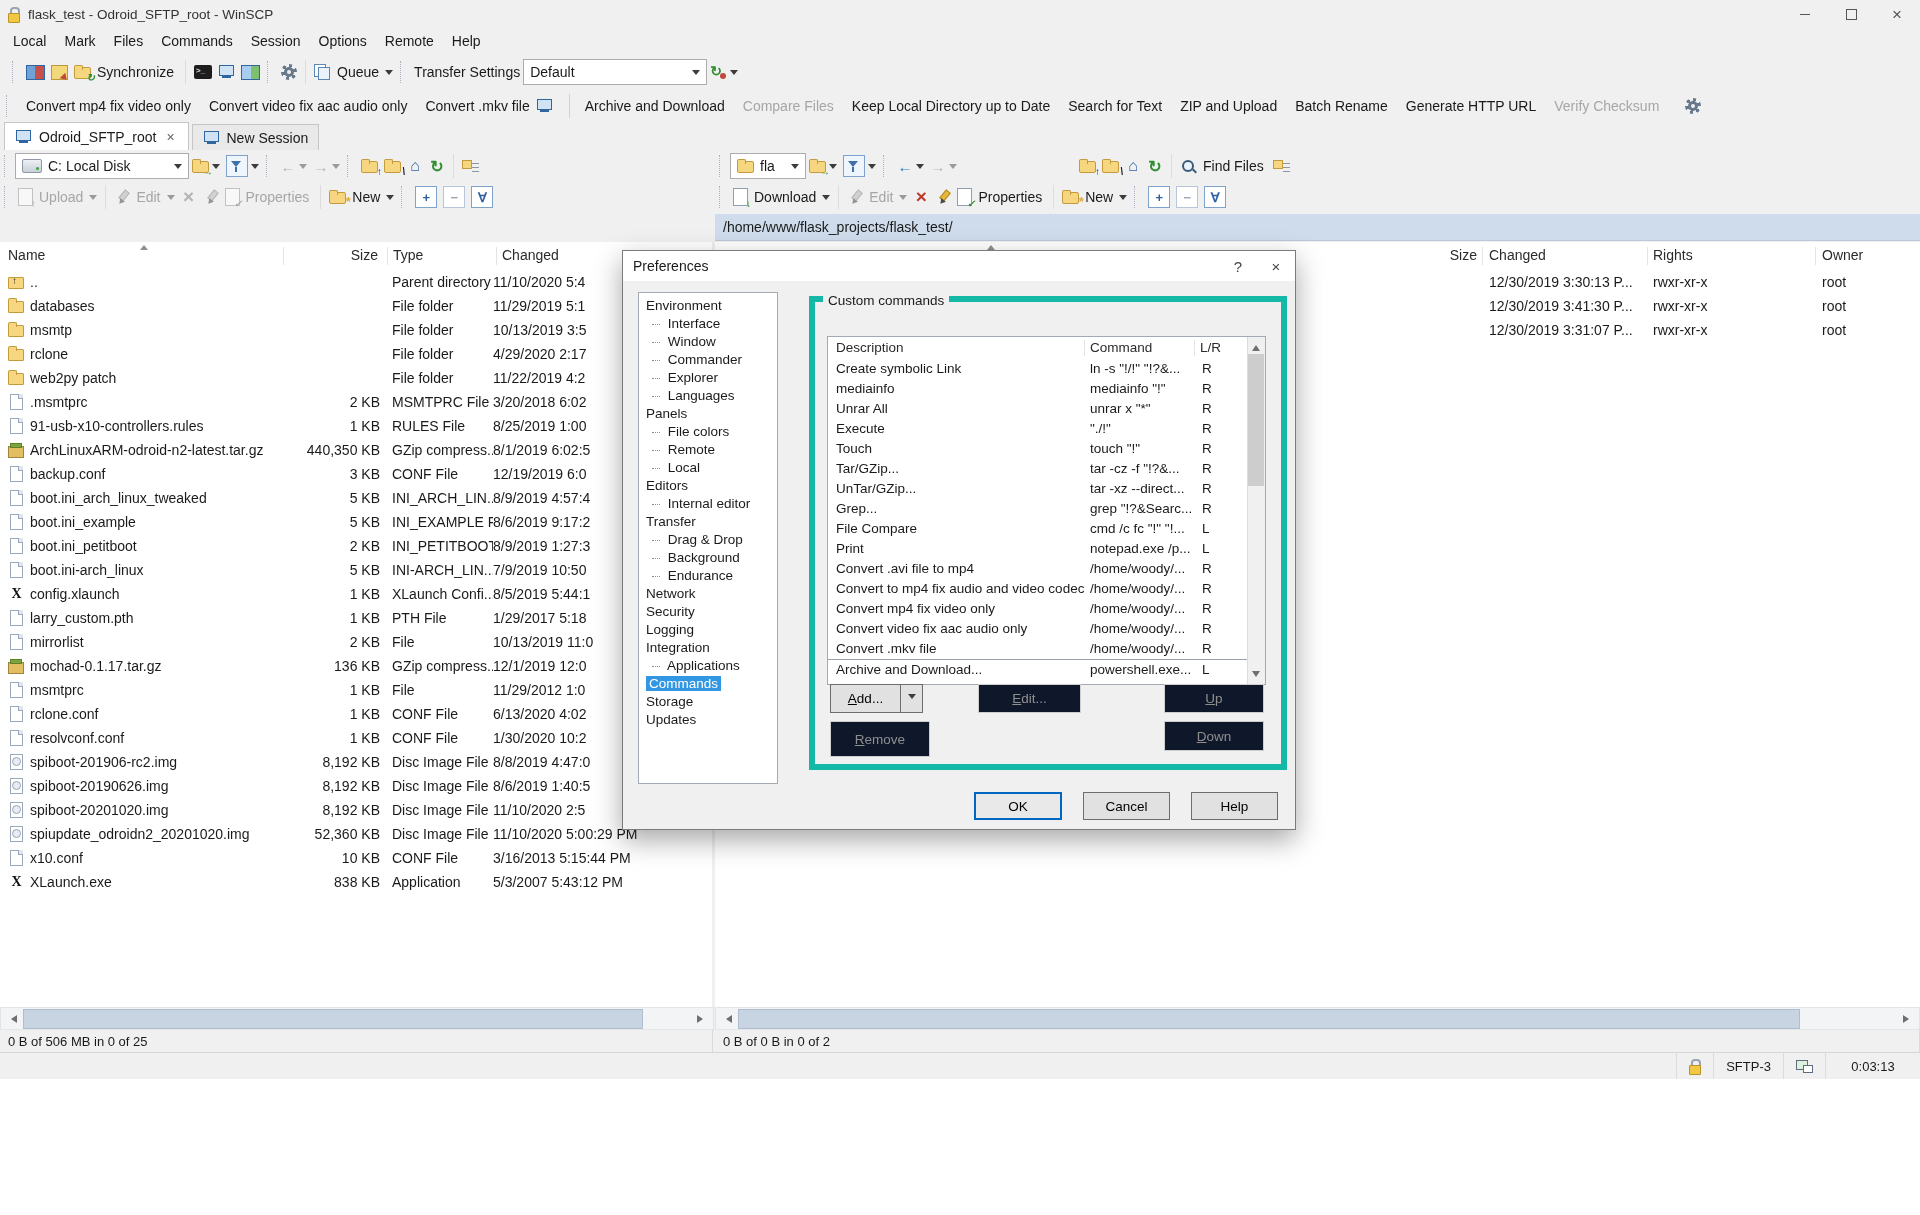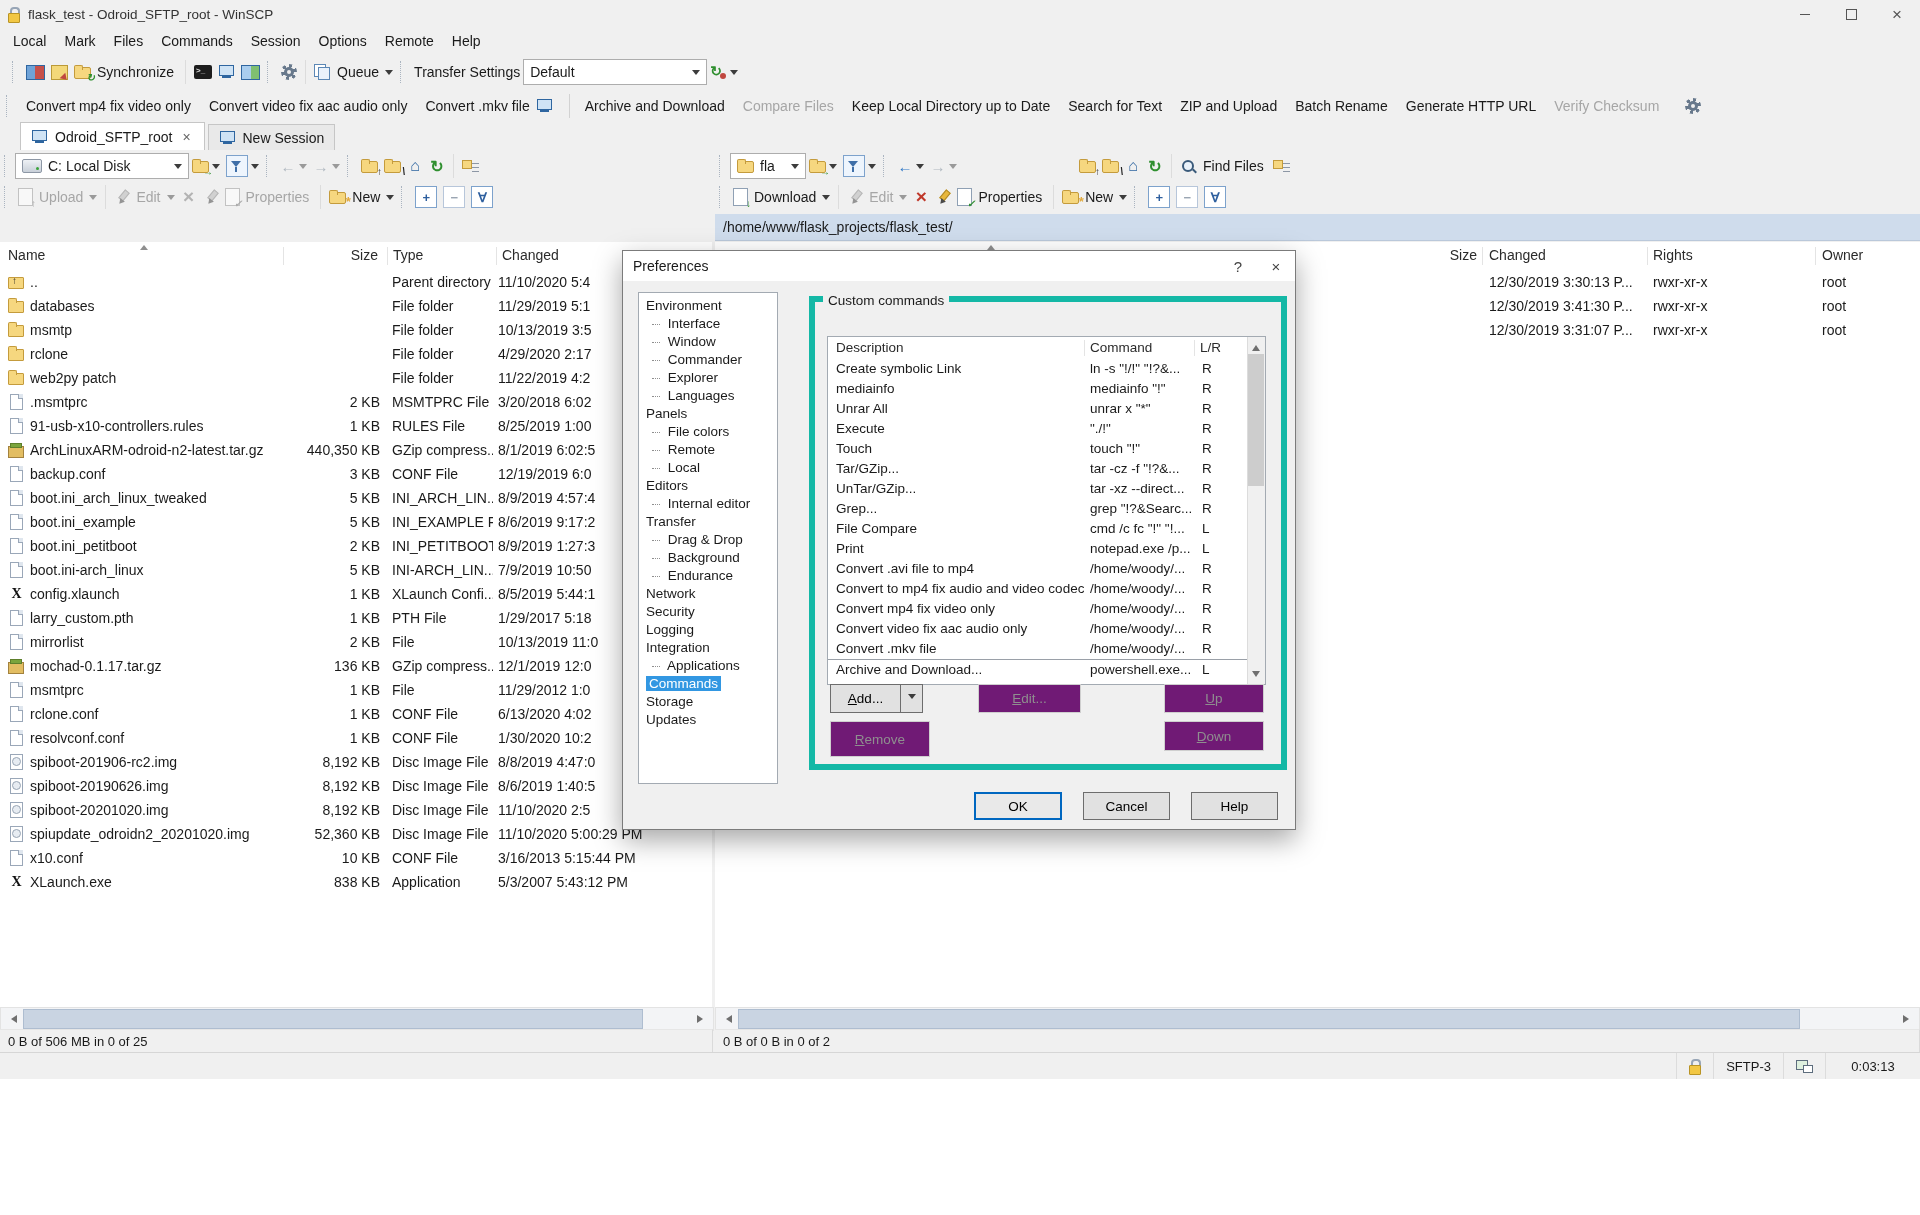--- a/index.html
+++ b/index.html
@@ -29,21 +29,21 @@
   .vsep{width:1px;height:24px;background:#dcdcdc;margin:0 5px;flex:none}
   .tbtn{display:flex;align-items:center;padding:3px;gap:3px;flex:none}
   .tlab{margin:0 3px;white-space:nowrap}
   .dis{color:#a6a6a6}
   .ghost{filter:grayscale(1);opacity:.55}
   .combo{height:24px;background:#fff;border:1px solid #adadad;display:flex;align-items:center;padding:0 6px;gap:6px;flex:none}
   .dd{width:0;height:0;border:4px solid transparent;border-top:5px solid #3c3c3c;margin-top:5px;flex:none}
   .dd.gray{border-top-color:#9a9a9a}
 
   
-  .tabbar{top:122px;height:28px;align-items:flex-end;padding-left:20px}
+  .tabbar{top:122px;height:28px;align-items:flex-end;padding-left:4px}
   .tab{height:25px;display:flex;align-items:center;gap:7px;padding:0 10px;border:1px solid #c6c6c6;
        border-bottom:none;background:#e9e9e9;margin-right:3px;white-space:nowrap}
   .tab.active{background:#fff;height:27px}
   .tabclose{display:none;width:14px;height:14px;align-items:center;justify-content:center;color:#666}
   .tabclose.show{display:flex}
   .tabclose::before{content:"×";font-size:14px}
 
   
   .ptool{position:absolute;height:32px;display:flex;align-items:center;background:#f0f0f0}
   .pt-l{left:0;width:712px}
@@ -61,21 +61,21 @@
   .fheader{position:absolute;top:242px;height:28px;background:#fff;font-size:14px;color:#2b2b2b}
   .fh-l{left:0;width:712px}.fh-r{left:715px;right:0}
   .hcol{position:absolute;top:5px;white-space:nowrap}
   .hsep{position:absolute;top:5px;height:18px;width:1px;background:#e4e4e4}
   .scaret{position:absolute;width:0;height:0;border:4px solid transparent;border-bottom:5px solid #8f8f8f}
   .lrows{position:absolute;left:0;top:270px;width:712px}
   .frow{height:24px;display:flex;align-items:center;padding-left:6px;cursor:default}
   .fc-name{width:256px;overflow:hidden;white-space:nowrap}
   .fc-size{width:94px;text-align:right;white-space:nowrap;flex:none}
   .fc-type{width:101px;margin-left:12px;overflow:hidden;white-space:nowrap;flex:none}
-  .fc-changed{margin-left:5px;white-space:nowrap}
+  .fc-changed{white-space:nowrap}
   .rrows{position:absolute;left:715px;top:270px;right:0}
   .rrow{height:24px;position:relative}
   .rc{position:absolute;top:0;line-height:24px;white-space:nowrap}
   .rc-size{left:690px;width:72px;text-align:right}
   .rc-changed{left:774px}.rc-rights{left:938px}.rc-owner{left:1107px}
 
   
   .fi{width:17px;height:16px;position:relative;margin:0 5px 0 2px;flex:none}
   .fi[data-icon="folder"]::before,.fi[data-icon="up"]::before{
     content:"";position:absolute;left:0;top:3px;right:1px;bottom:1px;background:#f6d77f;border:1px solid #c49b3c;border-radius:1px}
@@ -199,21 +199,21 @@
   .vscroll{position:absolute;top:0;right:0;width:17px;bottom:0;background:#f0f0f0;border-left:1px solid #dcdcdc}
   .vsbtn{position:absolute;left:0;width:16px;height:17px;display:flex;align-items:center;justify-content:center}
   .vs-up{top:0}.vs-down{bottom:0}
   .tri-u{width:0;height:0;border:4px solid transparent;border-bottom:6px solid #6f6f6f}
   .tri-d{width:0;height:0;border:4px solid transparent;border-top:6px solid #6f6f6f}
   .vthumb{position:absolute;left:0;top:17px;width:16px;height:132px;background:#cdcdcd}
   .dbtn{position:absolute;height:29px;background:#e1e1e1;border:1px solid #6d6d6d;font:inherit;display:flex;
         align-items:center;justify-content:center;padding:0;cursor:default}
   .dbtn .bl{display:block}
   .mn .bl::first-letter{text-decoration:underline}
-  .disb{background:#701a75;border-color:#cfcfcf;color:#8f8f8f}
+  .disb{background:#0f172a;border-color:#cfcfcf;color:#8f8f8f}
   .addmain{left:207px;top:433px;width:71px}
   .addarrow{left:277px;top:433px;width:23px}
   .b-edit{left:355px;top:433px;width:103px}
   .b-up{left:541px;top:433px;width:100px}
   .b-remove{left:207px;top:470px;width:100px;height:36px}
   .b-down{left:541px;top:470px;width:100px;height:30px}
   .b-ok{left:351px;top:541px;width:88px;height:28px;border:2px solid #0067c0;background:#e9e9e9}
   .b-cancel{left:460px;top:541px;width:87px;height:28px}
   .b-help{left:568px;top:541px;width:87px;height:28px}
 </style>

